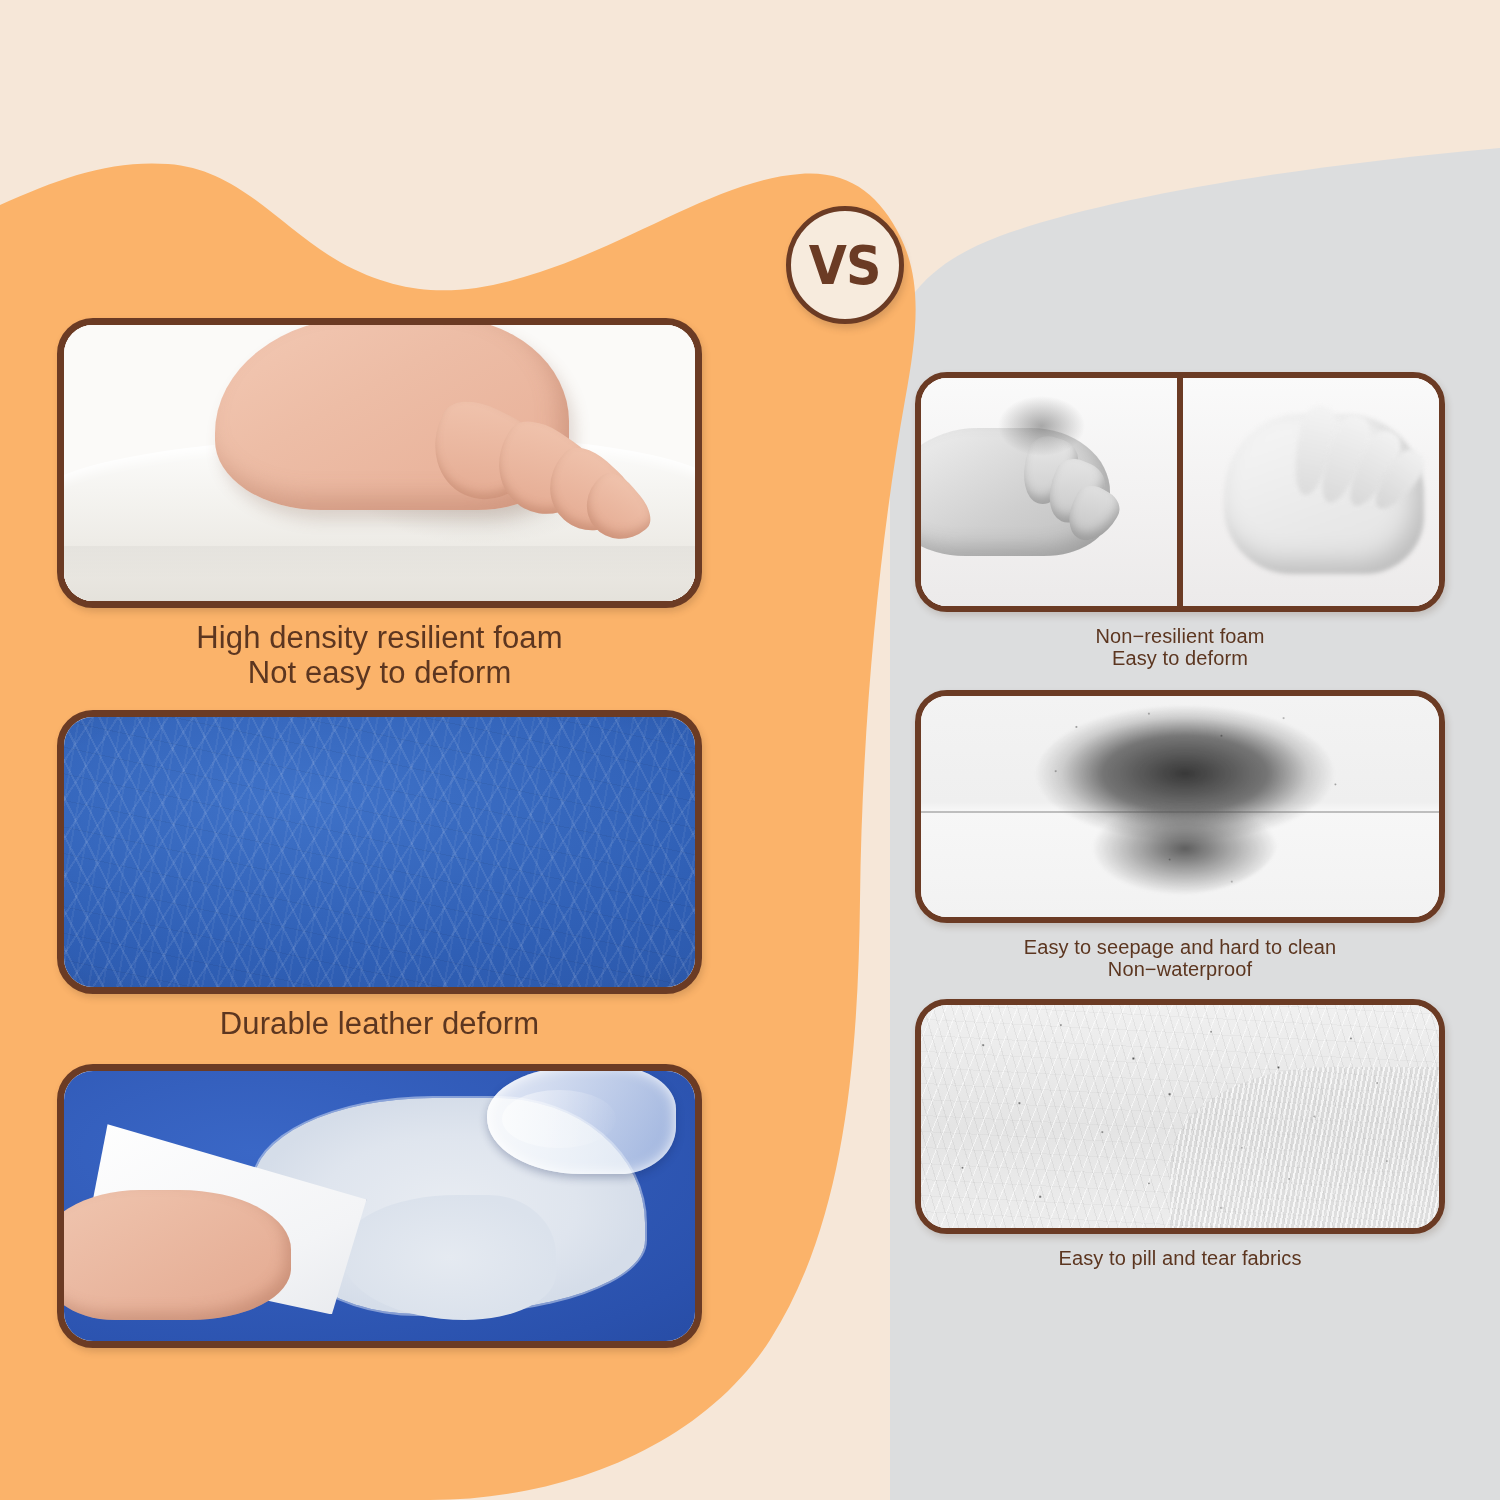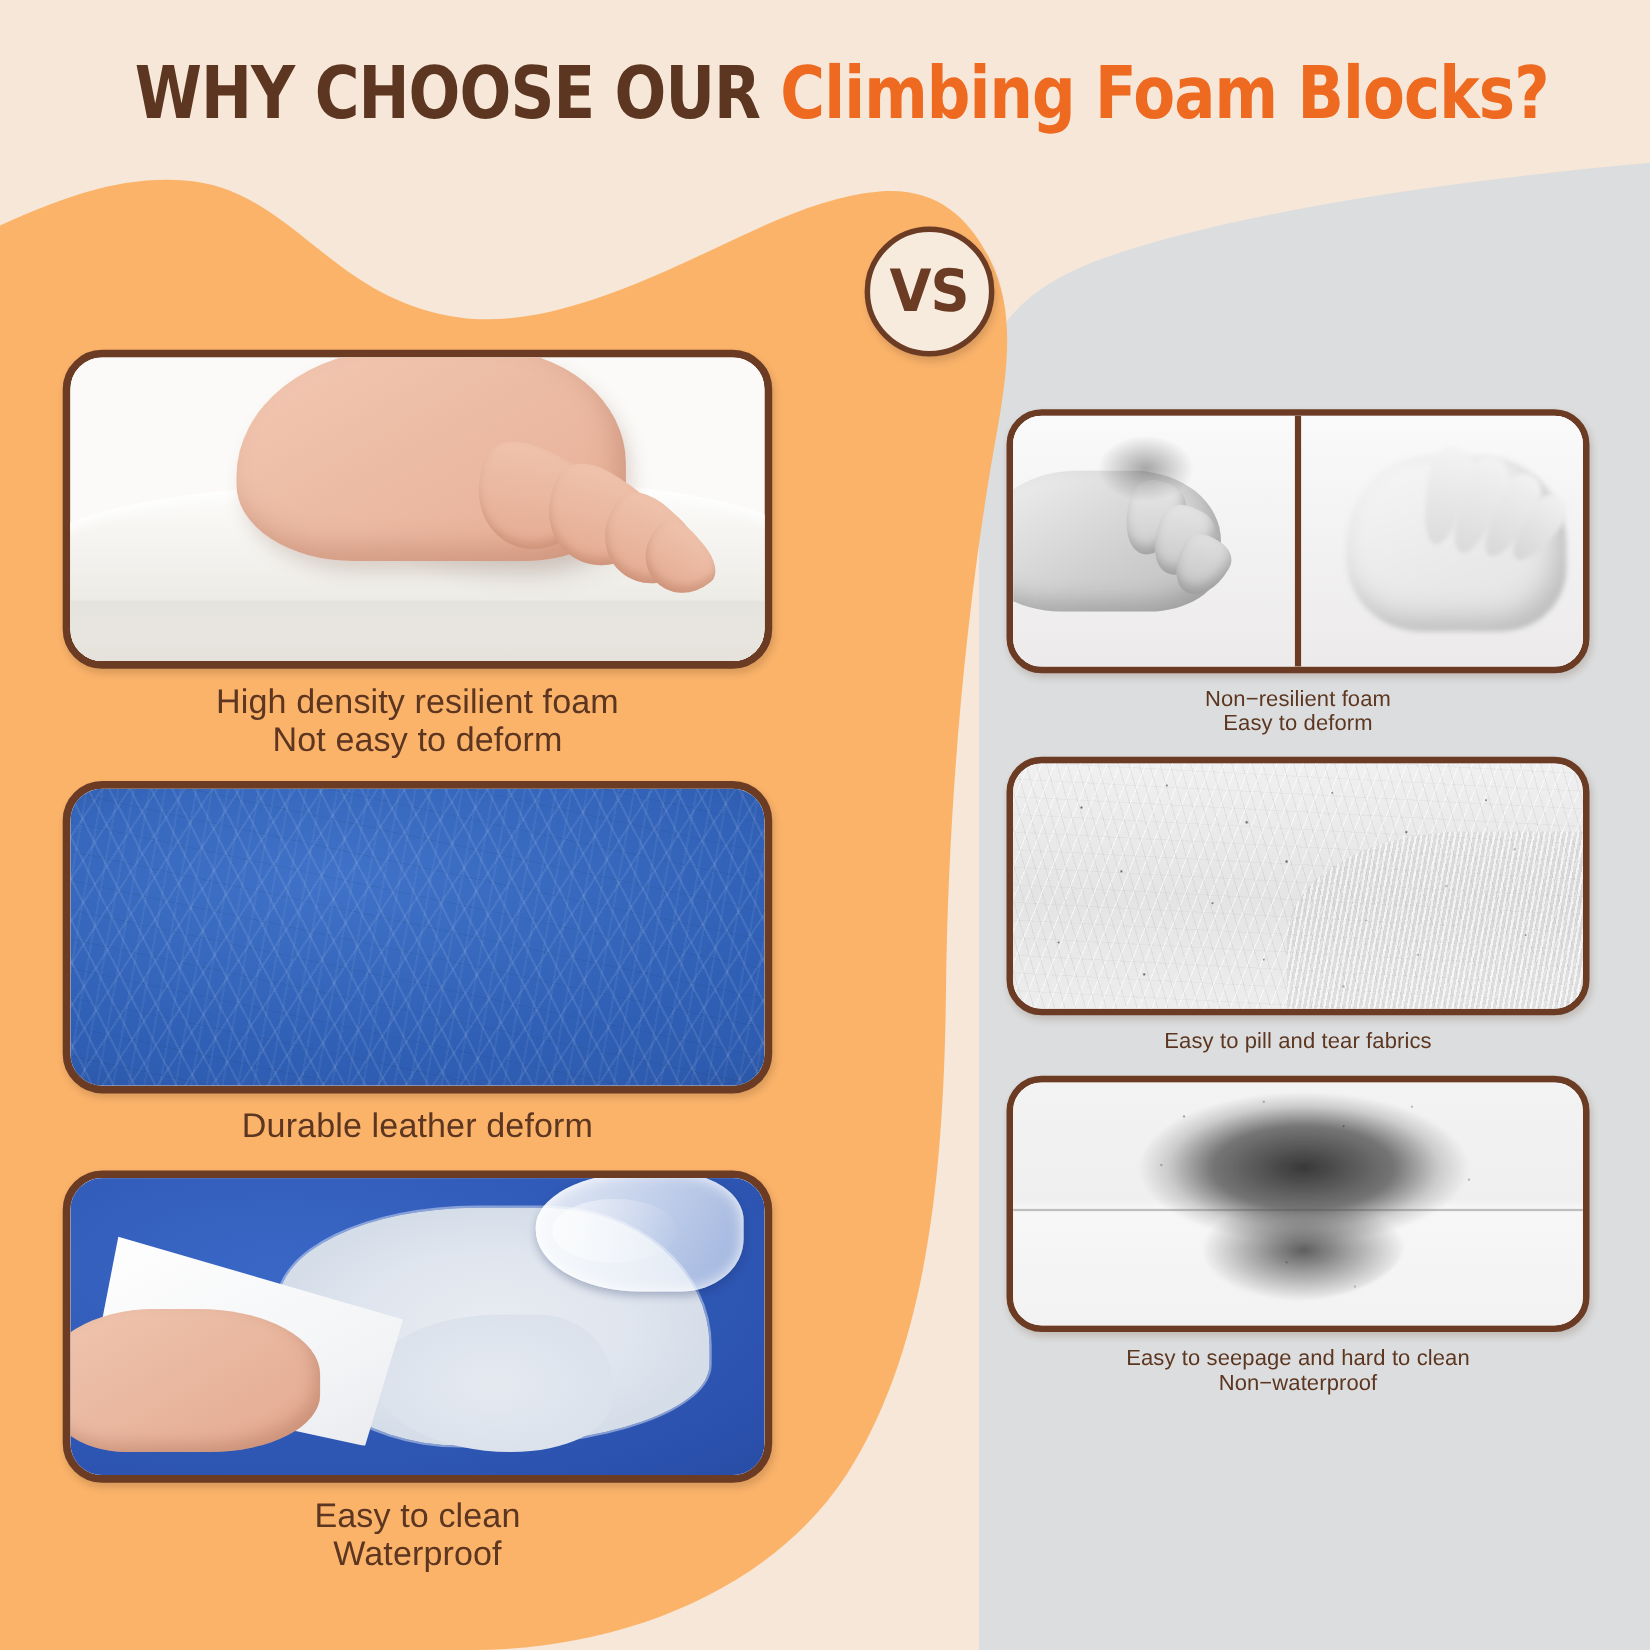--- a/index.html
+++ b/index.html
@@ -268,25 +268,20 @@
              C 410,301 470,295 540,272
              C 640,239 720,180 800,174
              C 850,170 880,196 900,236
              C 922,280 918,330 905,400
              C 880,540 862,720 860,900
              C 858,1080 840,1230 770,1340
              C 700,1448 560,1500 430,1500
              L 0,1500 Z" fill="#FBB36A"></path>
   </svg>
 
-  <div class="header">
-    <div class="ttl">
-      <span class="p1">WHY CHOOSE OUR </span><span class="p2">Climbing Foam Blocks?</span>
-    </div>
-  </div>
 
   <div class="vs">
     <span>VS</span>
   </div>
 
   <div class="col col-left">
 
     <div class="item">
       <div class="card" style="height:290px">
         <div class="art foam1">
@@ -316,22 +311,20 @@
     <div class="item" style="margin-top:22px">
       <div class="card" style="height:284px">
         <div class="art wipe">
           <div class="spill"></div>
           <div class="spill2"></div>
           <div class="jar"></div>
           <div class="cloth"></div>
           <div class="hand"></div>
         </div>
       </div>
-      <div class="cap">Easy to clean
-Waterproof</div>
     </div>
 
   </div>
 
   <div class="col col-right">
 
     <div class="item">
       <div class="card card-r" style="height:240px">
         <div class="art">
           <div class="rsplit">
@@ -350,38 +343,38 @@
               <div class="gf" style="left:68%;top:22%;width:13%;height:36%;background:linear-gradient(#f2f2f2,#d8d8d8);filter:blur(2px);transform:rotate(28deg)"></div>
               <div class="gf" style="left:78%;top:30%;width:12%;height:30%;background:linear-gradient(#f1f1f1,#d6d6d6);filter:blur(2px);transform:rotate(36deg)"></div>
             </div>
           </div>
         </div>
       </div>
       <div class="cap cap-r">Non−resilient foam
 Easy to deform</div>
     </div>
 
-    <div class="item" style="margin-top:18px">
-      <div class="card card-r" style="height:235px">
-        <div class="art pill">
-          <div class="specks"></div>
-          <div class="fuzz"></div>
-        </div>
-      </div>
-      <div class="cap cap-r">Easy to pill and tear fabrics</div>
-    </div>
-
     <div class="item" style="margin-top:20px">
       <div class="card card-r" style="height:233px">
         <div class="art seep">
           <div class="line"></div>
           <div class="blob"></div>
           <div class="blob2"></div>
           <div class="grain"></div>
         </div>
       </div>
       <div class="cap cap-r">Easy to seepage and hard to clean
 Non−waterproof</div>
     </div>
 
+    <div class="item" style="margin-top:18px">
+      <div class="card card-r" style="height:235px">
+        <div class="art pill">
+          <div class="specks"></div>
+          <div class="fuzz"></div>
+        </div>
+      </div>
+      <div class="cap cap-r">Easy to pill and tear fabrics</div>
+    </div>
+
   </div>
 
 </div>
 
 </body></html>

